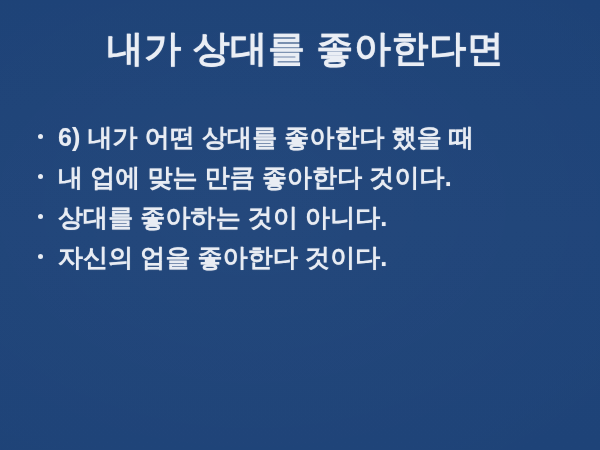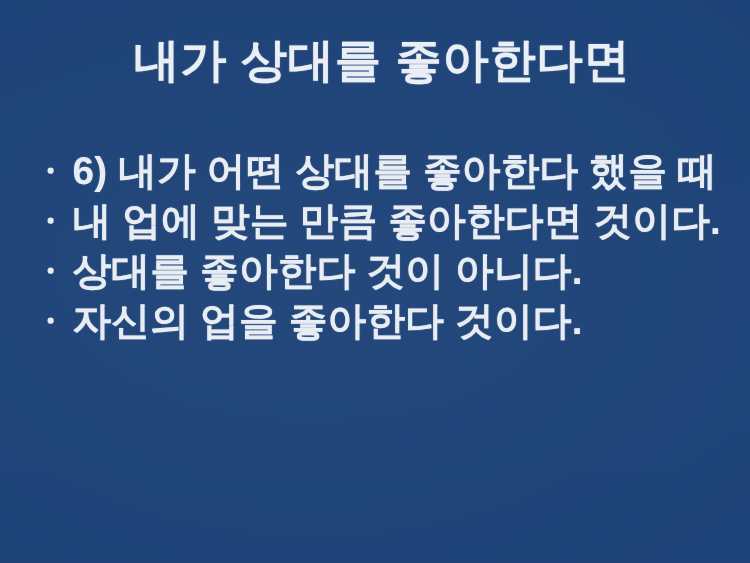--- a/index.html
+++ b/index.html
@@ -45,21 +45,21 @@
     top: 117px;
     right: 12px;
     margin: 0;
     padding: 0;
     list-style: none;
   }
   .bullet-item {
     position: relative;
     padding-left: 25px;
     color: #e8ecf3;
-    font-size: 31px;
+    font-size: 25px;
     font-weight: bold;
     line-height: 40px;
     letter-spacing: 0.1px;
     white-space: nowrap;
     text-shadow: 0 0 1px rgba(232,236,243,0.5);
   }
   .bullet-marker {
     position: absolute;
     left: 5px;
     top: 17px;
@@ -81,26 +81,26 @@
 
   <ul id="bullet-list">
 
     <li class="bullet-item">
       <span class="bullet-marker"></span>
       <span class="bullet-text">6) 내가 어떤 상대를 좋아한다 했을 때</span>
     </li>
 
     <li class="bullet-item">
       <span class="bullet-marker"></span>
-      <span class="bullet-text">내 업에 맞는 만큼 좋아한다면 것이다.</span>
+      <span class="bullet-text">내 업에 맞는 만큼 좋아한다 것이다.</span>
     </li>
 
     <li class="bullet-item">
       <span class="bullet-marker"></span>
-      <span class="bullet-text">상대를 좋아한다 것이 아니다.</span>
+      <span class="bullet-text">상대를 좋아하는 것이 아니다.</span>
     </li>
 
     <li class="bullet-item">
       <span class="bullet-marker"></span>
       <span class="bullet-text">자신의 업을 좋아한다 것이다.</span>
     </li>
 
   </ul>
 
 </div>

